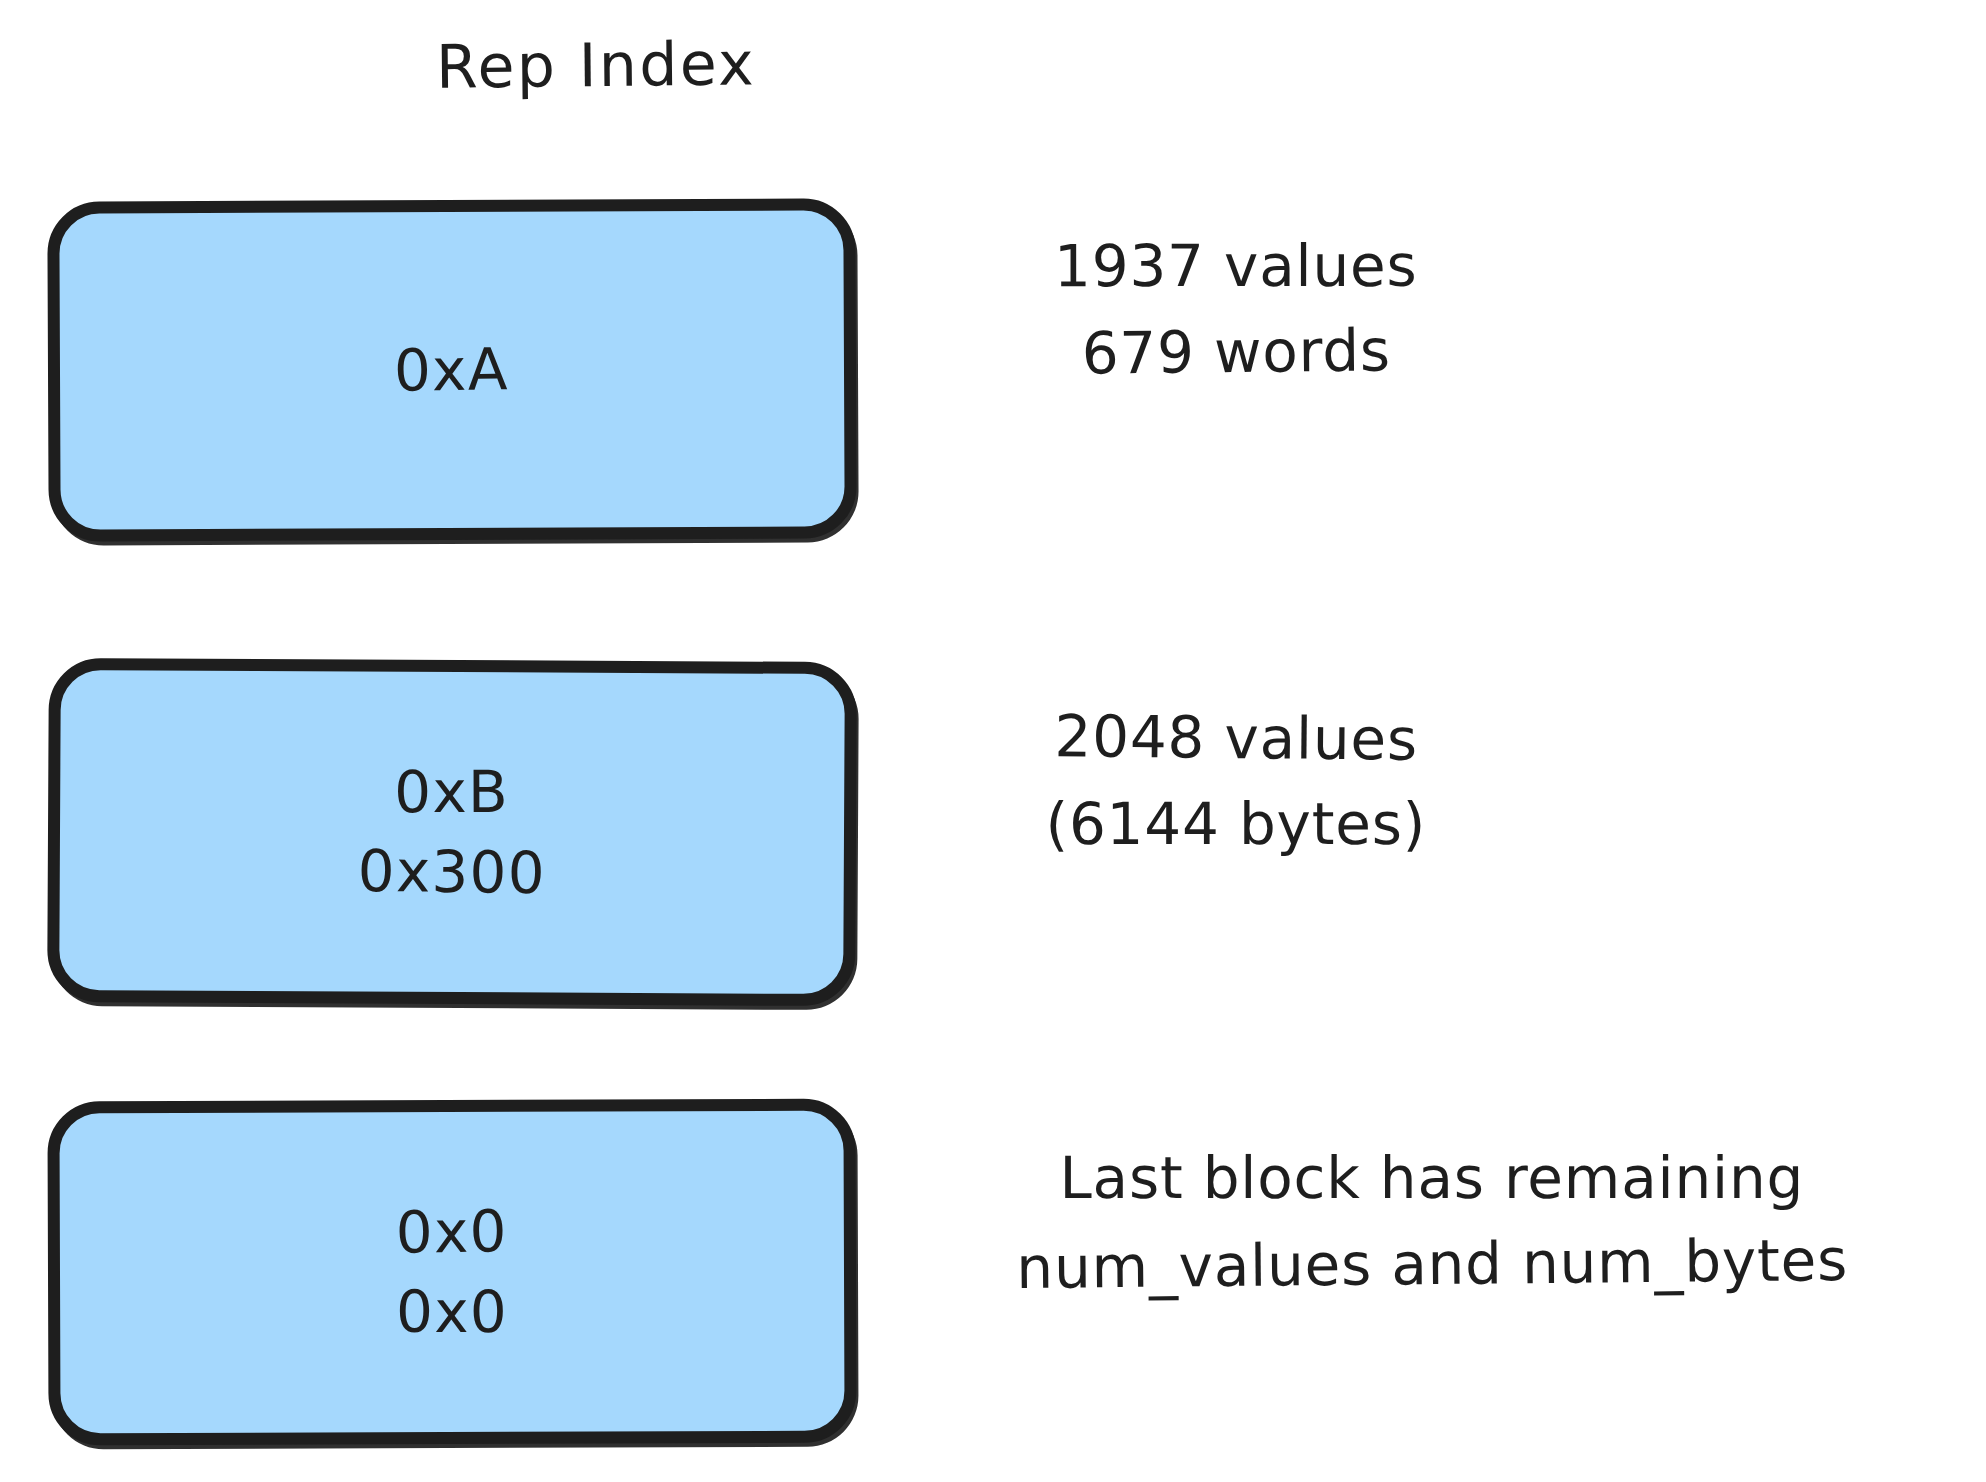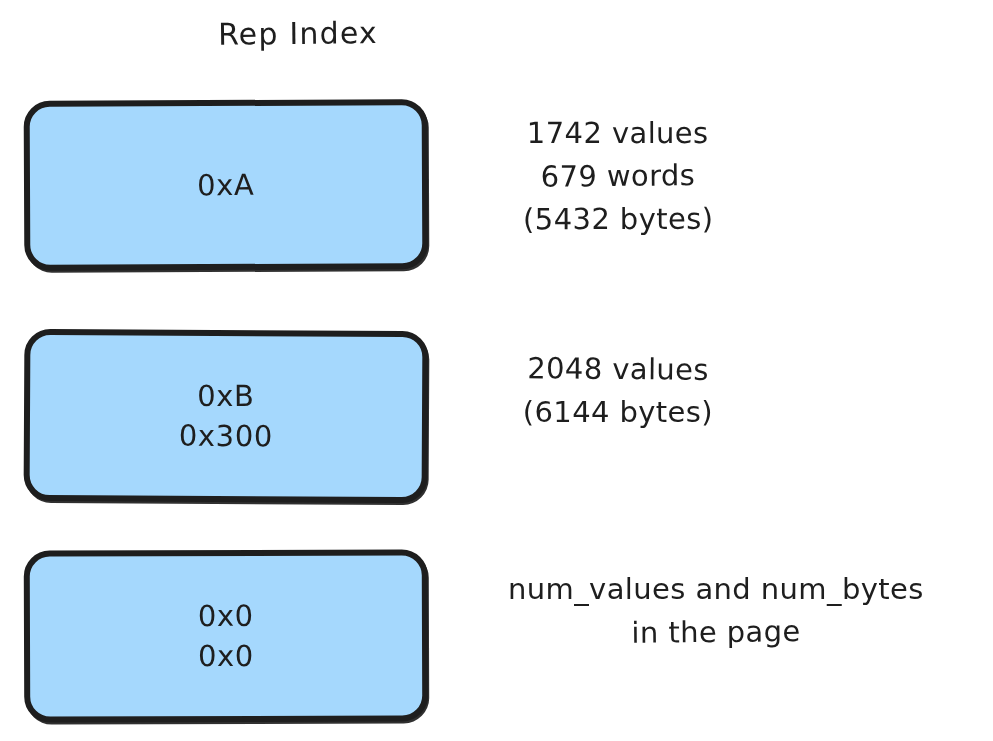--- a/index.html
+++ b/index.html
@@ -93,36 +93,35 @@
 <body>
 
 <div id="canvas">
 
   <div class="diagram-title">Rep Index</div>
 
   <div class="block" id="block-0">
     <span class="block-line l1">0xA</span>
   </div>
   <div class="annotation" id="annotation-0">
-    <span class="ln">1742 values</span>
+    <span class="ln">1937 values</span>
     <span class="ln">679 words</span>
-    <span class="ln">(5432 bytes)</span>
   </div>
 
   <div class="block" id="block-1">
     <span class="block-line l1">0xB</span>
     <span class="block-line l2">0x300</span>
   </div>
   <div class="annotation" id="annotation-1">
     <span class="ln">2048 values</span>
     <span class="ln">(6144 bytes)</span>
   </div>
 
   <div class="block" id="block-2">
     <span class="block-line l1">0x0</span>
     <span class="block-line l2">0x0</span>
   </div>
   <div class="annotation" id="annotation-2">
+    <span class="ln">Last block has remaining</span>
     <span class="ln">num_values and num_bytes</span>
-    <span class="ln">in the page</span>
   </div>
 
 </div>
 
 </body></html>

